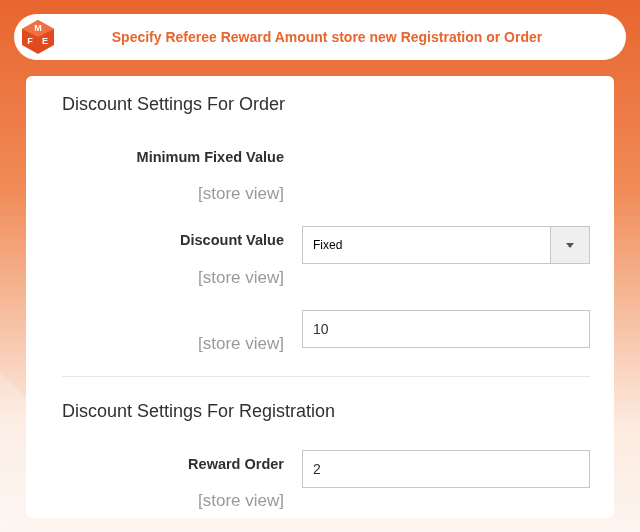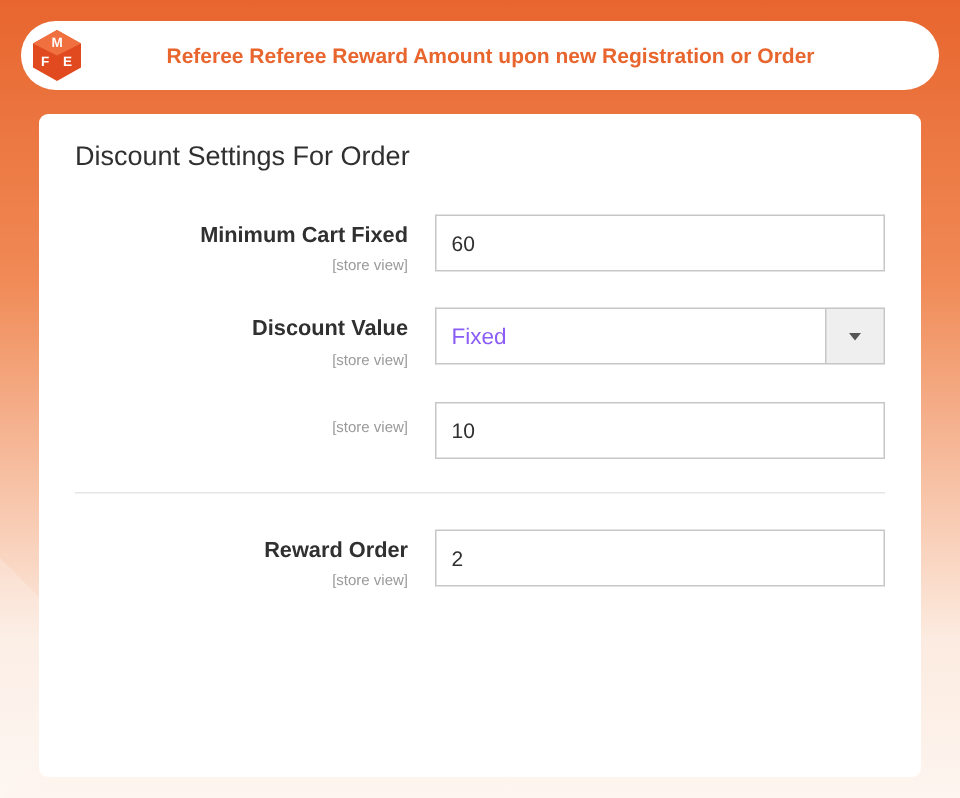--- a/index.html
+++ b/index.html
@@ -20,45 +20,45 @@
     display: flex; align-items: center;
   }
   .header-logo { width:40px; height:40px; margin-left:4px; display:flex; align-items:center; justify-content:center; }
   .header-title { flex:1; text-align:center; padding-right:30px; font-size:14px; font-weight:bold; color:#e8652e; }
 
   .panel {
     position:absolute;
     top:76px; left:26px; right:26px; bottom:14px;
     background:#ffffff;
     border-radius:6px;
-    padding: 18px 24px 10px 24px;
+    padding: 18px 24px 10px 36px;
   }
   .section-title { font-size:18px; color:#303030; font-weight:400; margin-bottom:28px; }
   .divider { border:none; border-top:1px solid #e6e6e6; margin:18px 0 24px 0; }
 
   .row { display:flex; align-items:flex-start; margin-bottom:22px; }
   .row .labels { width:240px; text-align:right; padding-right:18px; padding-top:6px; }
   .row .labels .main { font-size:14.5px; color:#303030; font-weight:600; line-height:1.2; }
-  .row .labels .scope { font-size:10px; color:#9a9a9a; margin-top:6px; }
+  .row .labels .scope { font-size:17px; color:#9a9a9a; margin-top:18px; }
   .row .control { flex:1; }
 
   .text-input {
     width:100%; height:38px;
     border:1px solid #c7c7c7;
     padding:0 10px;
     font-size:14px; color:#303030;
     background:#fff;
   }
 
   .select-wrap { display:flex; width:100%; }
   .select-value {
     flex:1; height:38px;
     border:1px solid #c7c7c7; border-right:none;
     display:flex; align-items:center; padding:0 10px;
-    font-size:15px; color:#8b5cf6; background:#fff;
+    font-size:12px; color:#000000; background:#fff;
   }
   .select-btn {
     width:40px; height:38px;
     border:1px solid #c7c7c7;
     background:#efefef;
     display:flex; align-items:center; justify-content:center;
     cursor:pointer;
   }
   .select-btn .caret {
     width:0; height:0;
@@ -80,34 +80,31 @@
 <div class="header-bar">
   <div class="header-logo">
     <svg viewBox="0 0 40 40" width="40" height="40">
       <polygon points="20,3 36,12 36,28 20,37 4,28 4,12" fill="#e14a1f"></polygon>
       <polygon points="20,3 36,12 20,20 4,12" fill="#f07040"></polygon>
       <text x="20" y="14" text-anchor="middle" font-size="9" font-weight="bold" fill="#ffffff">M</text>
       <text x="12" y="27" text-anchor="middle" font-size="9" font-weight="bold" fill="#ffffff">F</text>
       <text x="27" y="27" text-anchor="middle" font-size="9" font-weight="bold" fill="#ffffff">E</text>
     </svg>
   </div>
-  <div class="header-title">Referee Referee Reward Amount upon new Registration or Order</div>
+  <div class="header-title">Specify Referee Reward Amount store new Registration or Order</div>
 </div>
 
 <div class="panel">
 
   <div class="section-title">Discount Settings For Order</div>
 
   <div class="row">
     <div class="labels">
-      <div class="main">Minimum Cart Fixed</div>
+      <div class="main">Minimum Fixed Value</div>
       <div class="scope">[store view]</div>
-    </div>
-    <div class="control">
-      <input type="text" class="text-input" value="60" style="">
     </div>
   </div>
 
   <div class="row">
     <div class="labels">
       <div class="main">Discount Value</div>
       <div class="scope">[store view]</div>
     </div>
     <div class="control">
       <div class="select-wrap">
@@ -123,20 +120,21 @@
     <div class="labels">
       <div class="scope">[store view]</div>
     </div>
     <div class="control">
       <input type="text" class="text-input" value="10" style="">
     </div>
   </div>
 
   <hr class="divider">
 
+  <div class="section-title">Discount Settings For Registration</div>
 
   <div class="row">
     <div class="labels">
       <div class="main">Reward Order</div>
       <div class="scope">[store view]</div>
     </div>
     <div class="control">
       <input type="text" class="text-input" value="2" style="">
     </div>
   </div>

